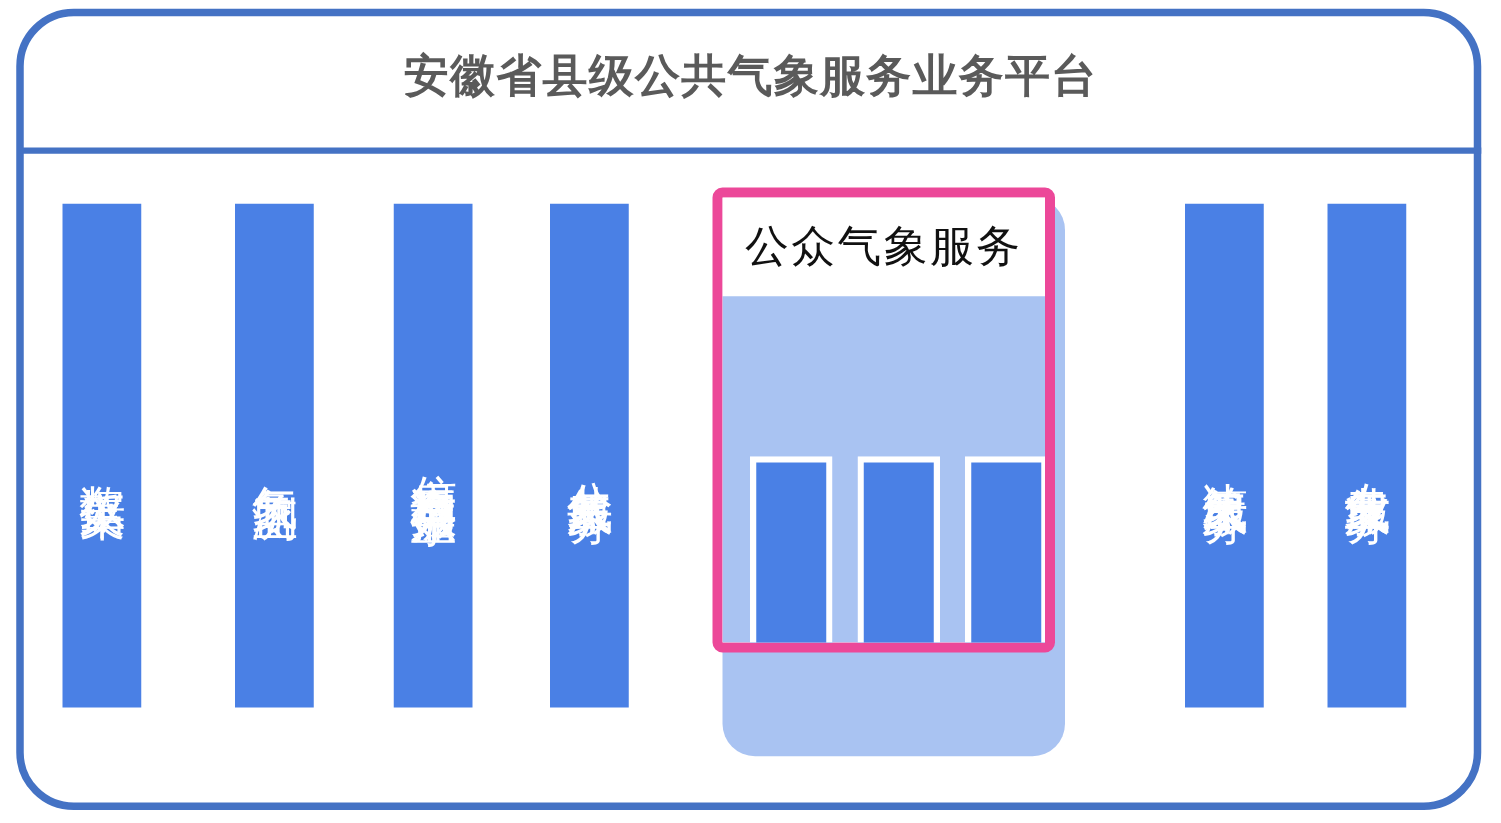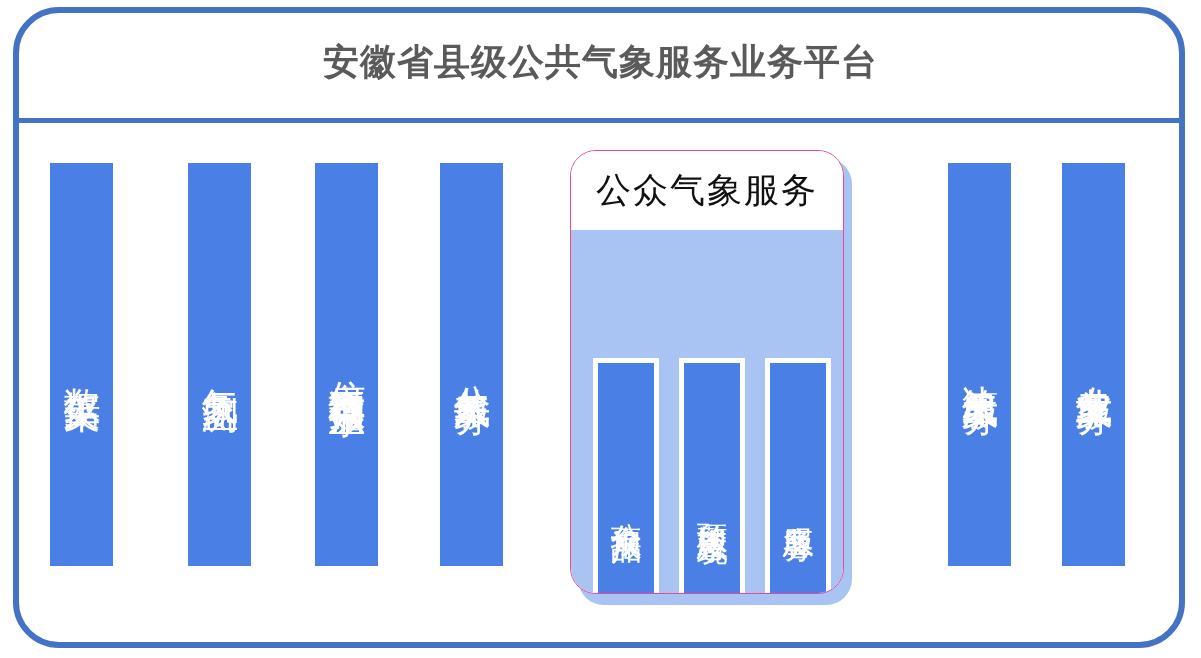--- a/index.html
+++ b/index.html
@@ -99,24 +99,24 @@
     height: 447px;
     border-radius: 26px;
     background: #a9c3f2;
   }
 
   .center-group {
     position: absolute;
     left: 570px;
     top: 150px;
     width: 274px;
-    height: 444px;
-    box-sizing: border-box;
-    border: 1px solid #ec4899;
-    border-radius: 26px;
+    height: 372px;
+    box-sizing: border-box;
+    border: 8px solid #ec4899;
+    border-radius: 8px;
     background: #ffffff;
     overflow: hidden;
   }
 
   .center-header {
     position: absolute;
     left: 0;
     top: 0;
     width: 100%;
     height: 79px;

